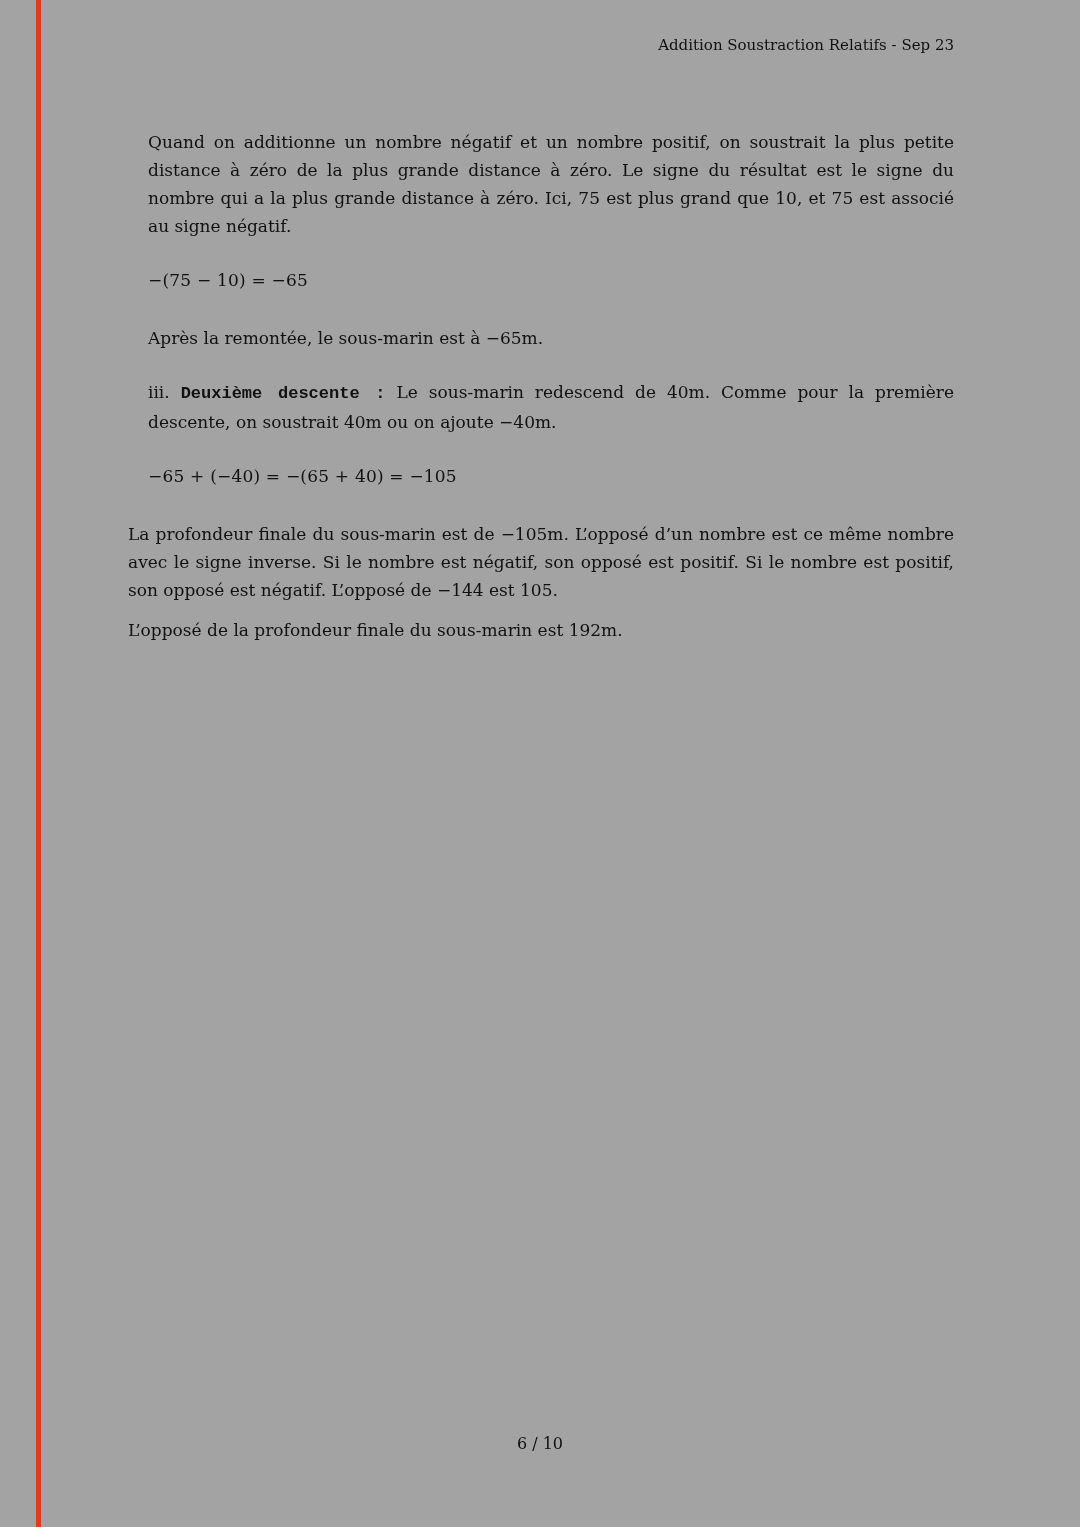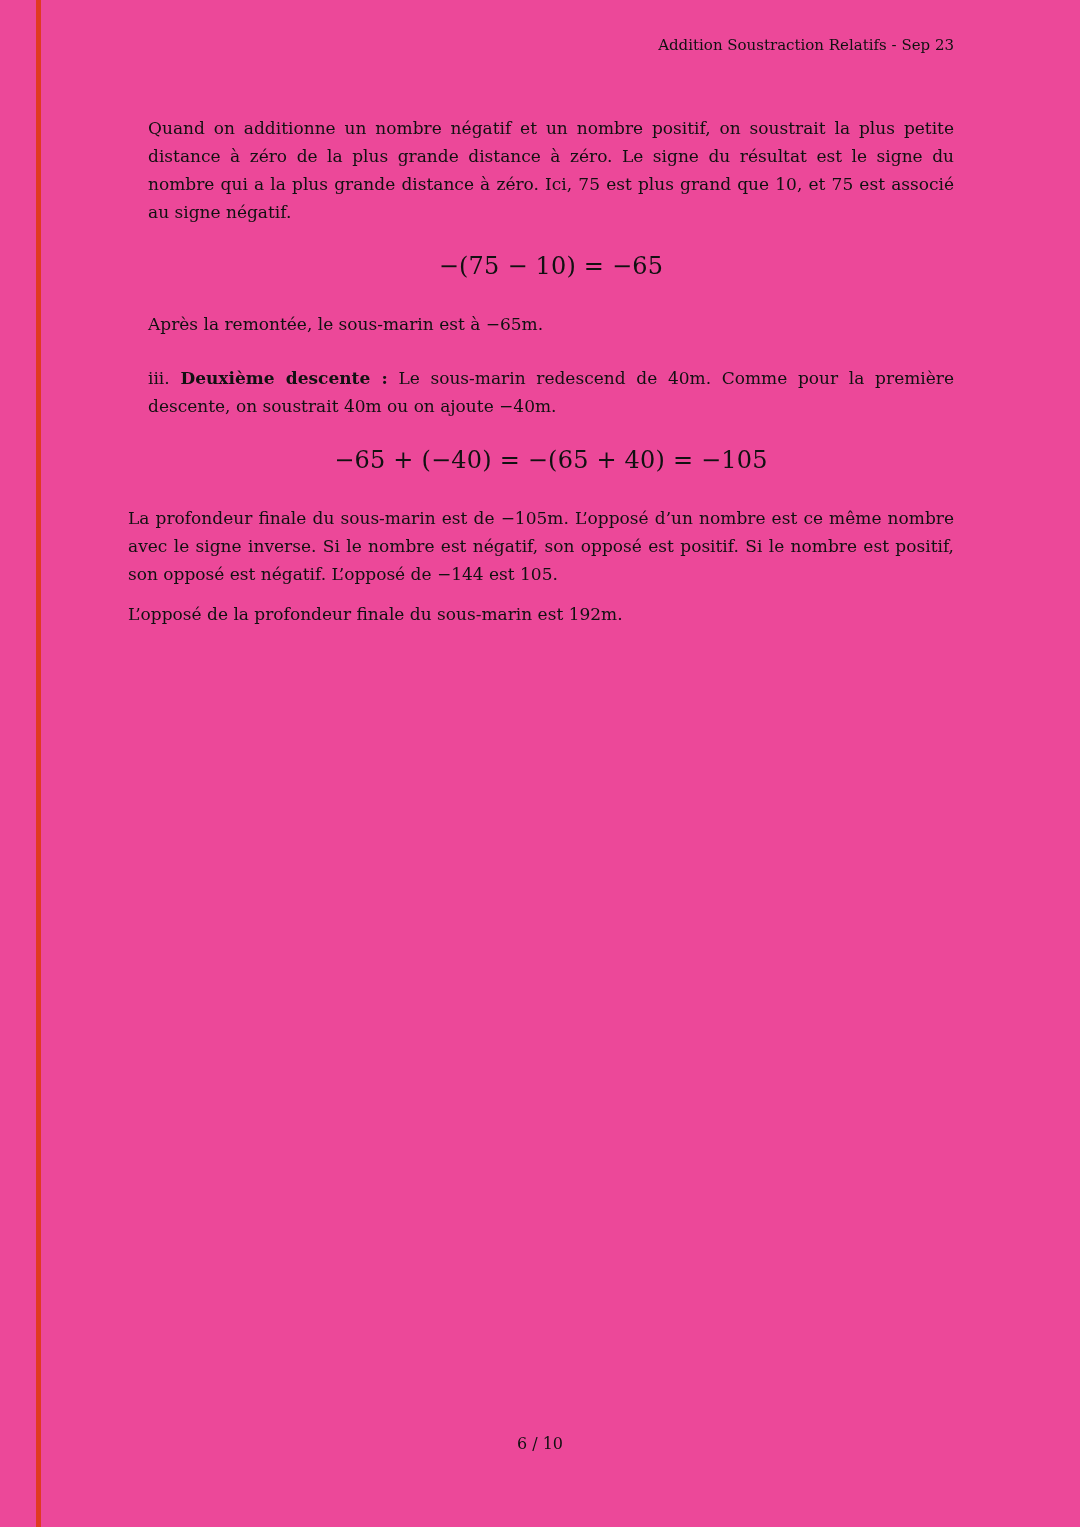--- a/index.html
+++ b/index.html
@@ -4,21 +4,21 @@
 <style>
   html, body {
     margin: 0;
     padding: 0;
     background: #ffffff;
   }
   .page {
     position: relative;
     width: 1080px;
     height: 1527px;
-    background: #ec4899;
+    background: #a3a3a3;
     font-family: "DejaVu Serif", "Liberation Serif", serif;
     color: #111111;
     overflow: hidden;
   }
   .accent-stripe {
     position: absolute;
     left: 36px;
     top: 0;
     width: 5px;
     height: 100%;
@@ -28,55 +28,55 @@
     position: absolute;
     top: 36px;
     left: 148px;
     right: 126px;
     text-align: right;
     font-size: 15px;
     color: #111111;
   }
   .body {
     position: absolute;
-    top: 114px;
+    top: 128px;
     left: 148px;
     right: 126px;
     font-size: 17px;
     line-height: 28px;
   }
   .para {
     margin: 0 0 26px 0;
     text-align: justify;
   }
   .math {
     margin: 26px 0 30px 0;
-    text-align: center;
-    font-size: 24px;
+    text-align: left;
+    font-size: 17px;
     letter-spacing: 0.2px;
   }
   .section {
     margin-left: -20px;
   }
   .section-heading {
     margin: 4px 0 2px 0;
     font-weight: bold;
   }
   .section .para {
     margin-bottom: 12px;
   }
   .footer {
     position: absolute;
     bottom: 74px;
     left: 0;
     width: 100%;
     text-align: center;
     font-size: 16px;
   }
-  strong { font-weight: bold; }
+  strong { font-weight: bold; font-family: Liberation Mono, monospace; }
 </style>
 </head>
 <body>
 
 <div class="page">
 
   <div class="accent-stripe" style="background: rgb(224, 58, 34);"></div>
 
   <div class="header">Addition Soustraction Relatifs - Sep 23</div>
 

